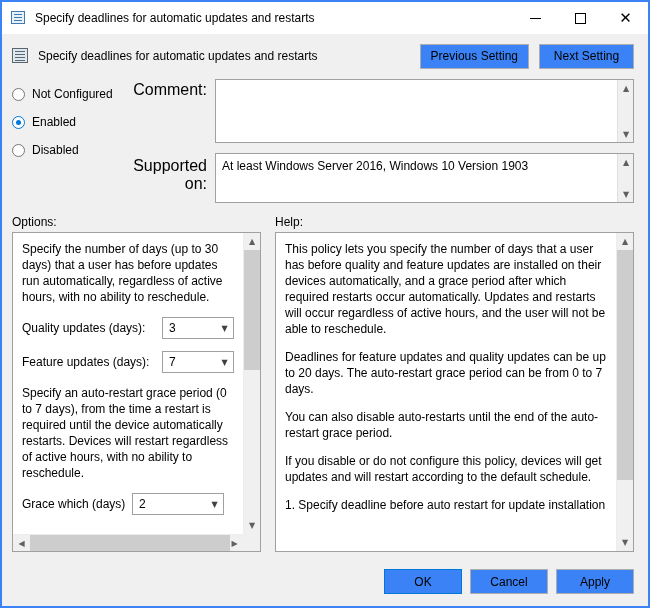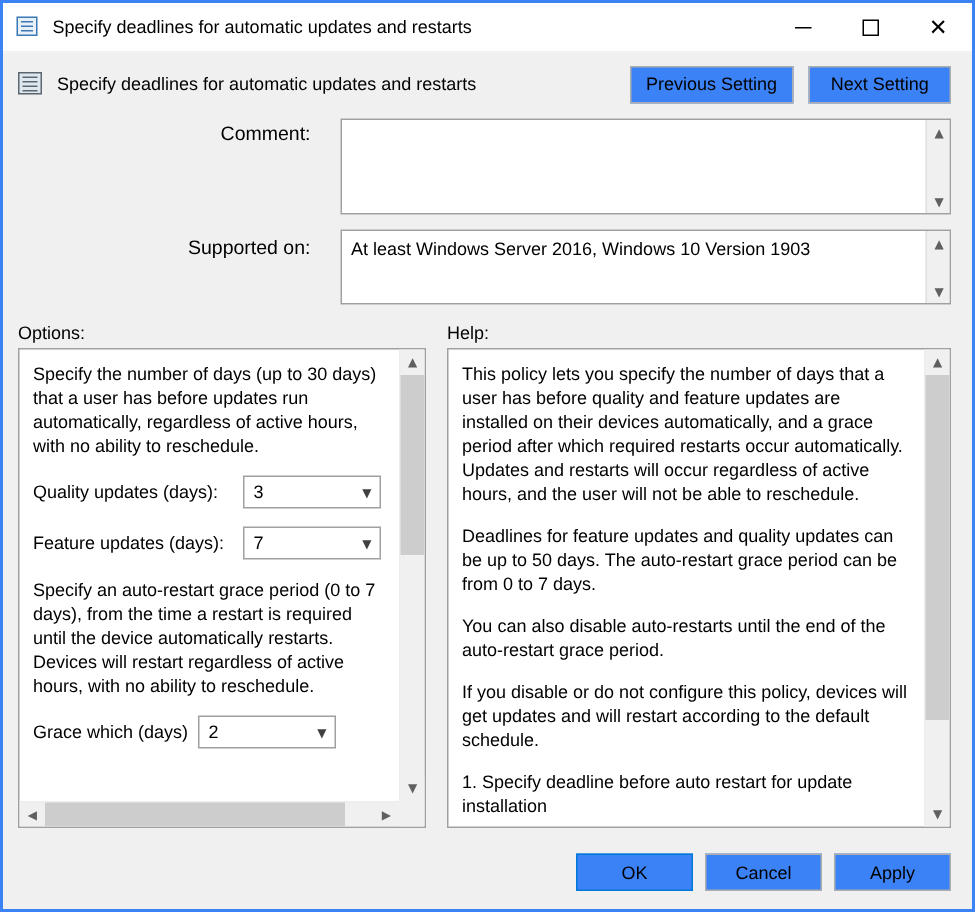--- a/index.html
+++ b/index.html
@@ -163,22 +163,22 @@
   .radio-label.enabled { color: #000; }
 
   .field-row {
     display: flex;
     margin-left: 110px;
     margin-bottom: 10px;
   }
   .field-label {
     width: 85px;
     text-align: right;
-    padding-right: 20px;
-    font-size: 13px;
+    padding-right: 8px;
+    font-size: 16px;
     padding-top: 2px;
     flex: none;
   }
   .field-label.supported { padding-top: 4px; }
   .textbox {
     flex: 1;
     border: 1px solid #a0a0a0;
     background: #fff;
     position: relative;
     box-sizing: border-box;
@@ -209,21 +209,21 @@
     font-family: "DejaVu Sans", sans-serif;
   }
   .mini-scroll .arrow.up { top: 0; }
   .mini-scroll .arrow.down { bottom: 0; }
 
   
   .panels {
     display: flex;
     padding: 2px 14px 0 10px;
   }
-  .panel-left { width: 272px; flex: none; }
+  .panel-left { width: 249px; flex: none; }
   .panel-right { flex: 1; margin-left: 14px; }
   .panel-caption {
     font-size: 12px;
     margin-bottom: 3px;
   }
   .panel-box {
     border: 1px solid #a0a0a0;
     background: #fff;
     box-sizing: border-box;
     position: relative;
@@ -383,20 +383,34 @@
     <div class="header-icon">
         <div class="frame"></div>
       </div>
     <div class="header-title">Specify deadlines for automatic updates and restarts</div>
     <button class="btn">Previous Setting</button>
     <button class="btn">Next Setting</button>
   </div>
 
   <div class="topform">
 
+    <div class="radio-col">
+      <div class="radio-row">
+        <span class="radio"></span>
+        <span class="radio-label">Not Configured</span>
+      </div>
+      <div class="radio-row">
+        <span class="radio checked"></span>
+        <span class="radio-label enabled">Enabled</span>
+      </div>
+      <div class="radio-row">
+        <span class="radio"></span>
+        <span class="radio-label">Disabled</span>
+      </div>
+    </div>
 
     <div class="field-row">
       <div class="field-label">Comment:</div>
       <div class="textbox comment-box">
         <div class="content"></div>
         <div class="mini-scroll">
           <div class="arrow up">▲</div>
           <div class="arrow down">▼</div>
         </div>
       </div>
@@ -462,21 +476,21 @@
         <div class="corner-box"></div>
       </div>
     </div>
 
     <div class="panel-right">
       <div class="panel-caption">Help:</div>
       <div class="panel-box help-box">
         <div class="panel-inner">
           <div class="help-text">
             <p>This policy lets you specify the number of days that a user has before quality and feature updates are installed on their devices automatically, and a grace period after which required restarts occur automatically.  Updates and restarts will occur regardless of active hours, and the user will not be able to reschedule.</p>
-            <p>Deadlines for feature updates and quality updates can be up to 50 days.  The auto-restart grace period can be from 0 to 7 days.</p>
+            <p>Deadlines for feature updates and quality updates can be up to 20 days.  The auto-restart grace period can be from 0 to 7 days.</p>
             <p>You can also disable auto-restarts until the end of the auto-restart grace period.</p>
             <p>If you disable or do not configure this policy, devices will get updates and will restart according to the default schedule.</p>
             <p class="tight">1.  Specify deadline before auto restart for update installation</p>
 
           </div>
         </div>
         <div class="vscroll">
           <div class="sb-arrow up">▲</div>
           <div class="thumb" style="top:17px;height:230px;"></div>
           <div class="sb-arrow down">▼</div>

